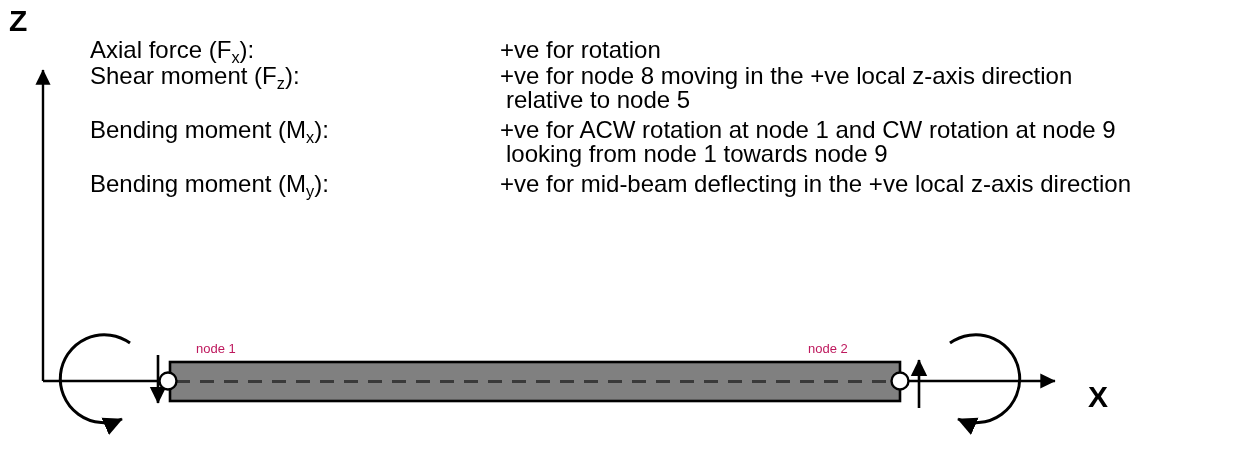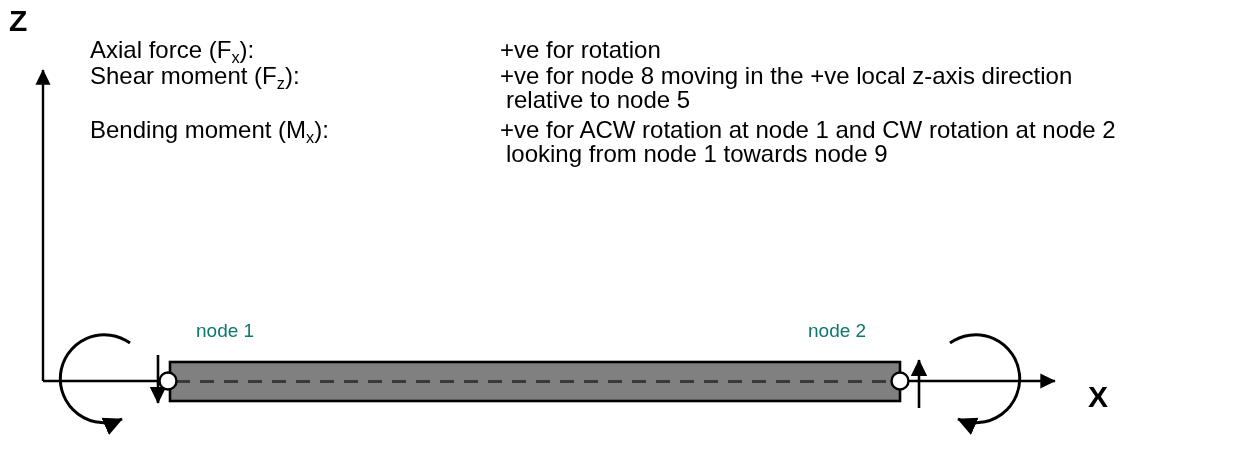--- a/index.html
+++ b/index.html
@@ -61,24 +61,25 @@
   sub {
     font-size: 0.68em;
     vertical-align: baseline;
     position: relative;
     top: 0.28em;
   }
 
   
   .node-label {
     position: absolute;
-    font-size: 19px;
+    font-size: 13px;
     line-height: 22px;
-    color: #0f766e;
+    color: #be185d;
     white-space: pre;
+    margin-top: 18px;
   }
   #node-1-label { left: 196px; top: 320px; }
   #node-2-label { left: 808px; top: 320px; }
 
   #diagram-svg {
     position: absolute;
     left: 0;
     top: 0;
     width: 1242px;
     height: 453px;
@@ -104,28 +105,32 @@
         <td class="col-desc"><span>+ve for node 8 moving in the +ve local z-axis direction</span><span class="cont-line">relative to node 5</span></td>
       </tr>
 
       <tr class="conv-row-gap">
         <td></td>
           <td></td>
       </tr>
 
       <tr>
         <td class="col-label"><span>Bending moment (M</span><sub>x</sub><span>):</span></td>
-        <td class="col-desc"><span>+ve for ACW rotation at node 1 and CW rotation at node 2</span><span class="cont-line">looking from node 1 towards node 9</span></td>
+        <td class="col-desc"><span>+ve for ACW rotation at node 1 and CW rotation at node 9</span><span class="cont-line">looking from node 1 towards node 9</span></td>
       </tr>
 
       <tr class="conv-row-gap">
         <td></td>
           <td></td>
       </tr>
 
+      <tr>
+        <td class="col-label"><span>Bending moment (M</span><sub>y</sub><span>):</span></td>
+        <td class="col-desc"><span>+ve for mid-beam deflecting in the +ve local z-axis direction</span></td>
+      </tr>
     </tbody>
   </table>
 
   <div class="node-label" id="node-1-label">node 1</div>
   <div class="node-label" id="node-2-label">node 2</div>
 
   <svg id="diagram-svg" viewBox="0 0 1242 453">
     <defs>
       <marker id="arrow-sharp" viewBox="0 0 12 12" refX="10.5" refY="6" markerWidth="7" markerHeight="7" orient="auto-start-reverse">
         <path d="M 0 0.6 L 11 6 L 0 11.4 z" fill="#000000"></path>

